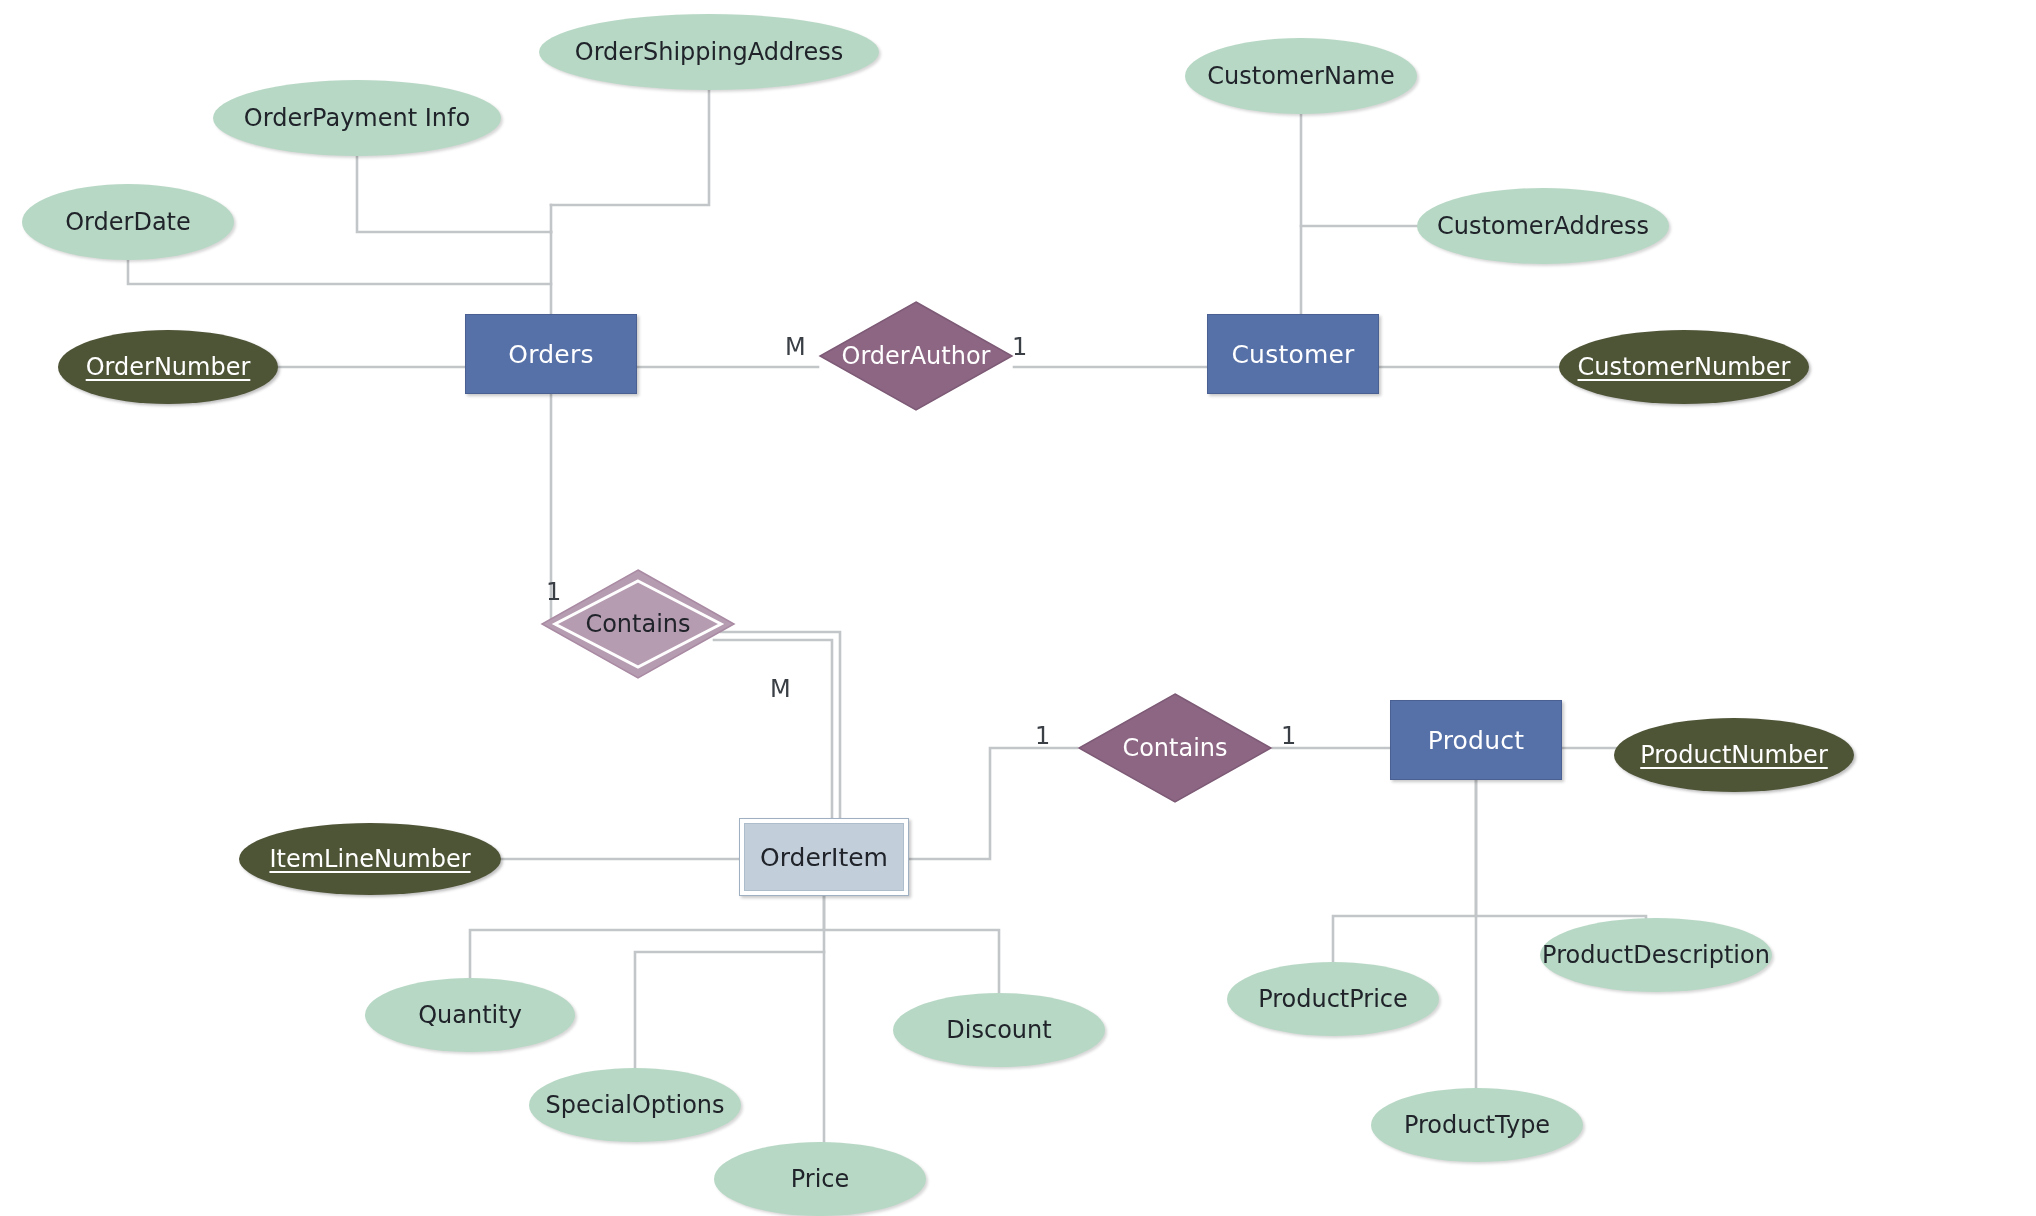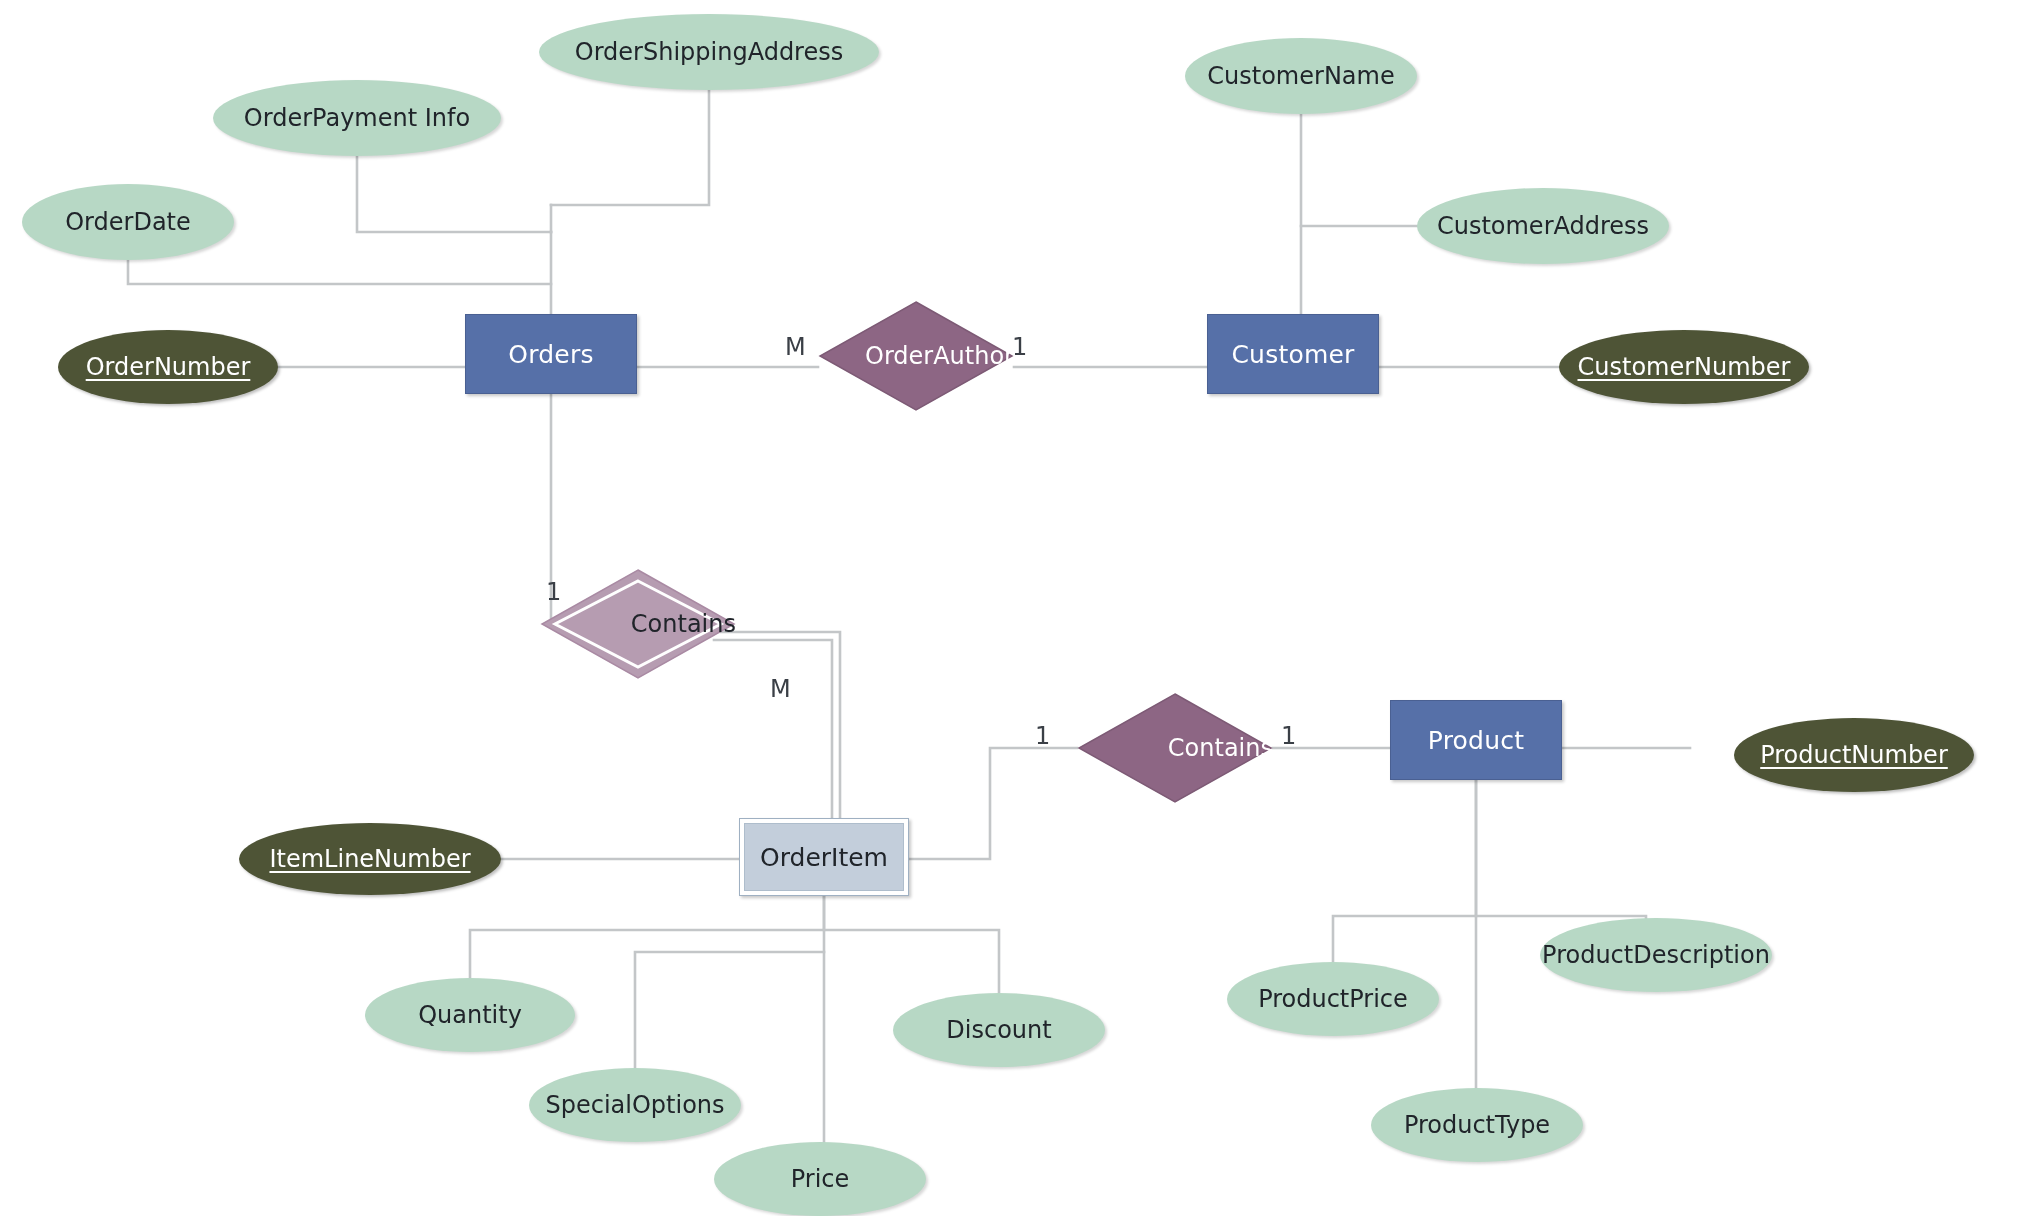--- a/index.html
+++ b/index.html
@@ -31,21 +31,21 @@
     background:#4e5436;border-radius:50%;color:#ffffff;font-size:24px;
     box-shadow:2px 2px 3px rgba(0,0,0,.25);
   }
   .attr-key .txt{ text-decoration:underline; text-underline-offset:4px; }
   .attr-key.partial .txt{ text-decoration:underline; text-decoration-style:solid; }
 
   
   .rel{ position:absolute; }
   .rel .lbl{
     position:absolute;left:0;top:0;width:100%;height:100%;
-    display:flex;align-items:center;justify-content:flex-end;
+    display:flex;align-items:center;justify-content:center;
     font-size:24px;
   }
   .rel.strong .lbl{ color:#ffffff; }
   .rel.weak .lbl{ color:#20242a; }
 
   .card{
     position:absolute;font-size:24px;color:#3a3f46;
     font-family:"DejaVu Sans",sans-serif;
   }
   .txt{ pointer-events:none; }
@@ -181,21 +181,21 @@
 
   <div class="node attr" style="left:1227px;top:962px;width:212px;height:74px;">
     <span class="txt">ProductPrice</span>
   </div>
   <div class="node attr" style="left:1371px;top:1088px;width:212px;height:74px;justify-content:center;">
     <span class="txt">ProductType</span>
   </div>
   <div class="node attr" style="left:1540px;top:918px;width:232px;height:74px;">
     <span class="txt">ProductDescription</span>
   </div>
-  <div class="node attr-key" style="left:1734px;top:718px;width:240px;height:74px;">
+  <div class="node attr-key" style="left:1614px;top:718px;width:240px;height:74px;">
     <span class="txt">ProductNumber</span>
   </div>
 
   <div class="card" style="left:785px;top:333px;">
     <span class="txt">M</span>
   </div>
   <div class="card" style="left:1012px;top:333px;">
     <span class="txt">1</span>
   </div>
   <div class="card" style="left:546px;top:578px;">

